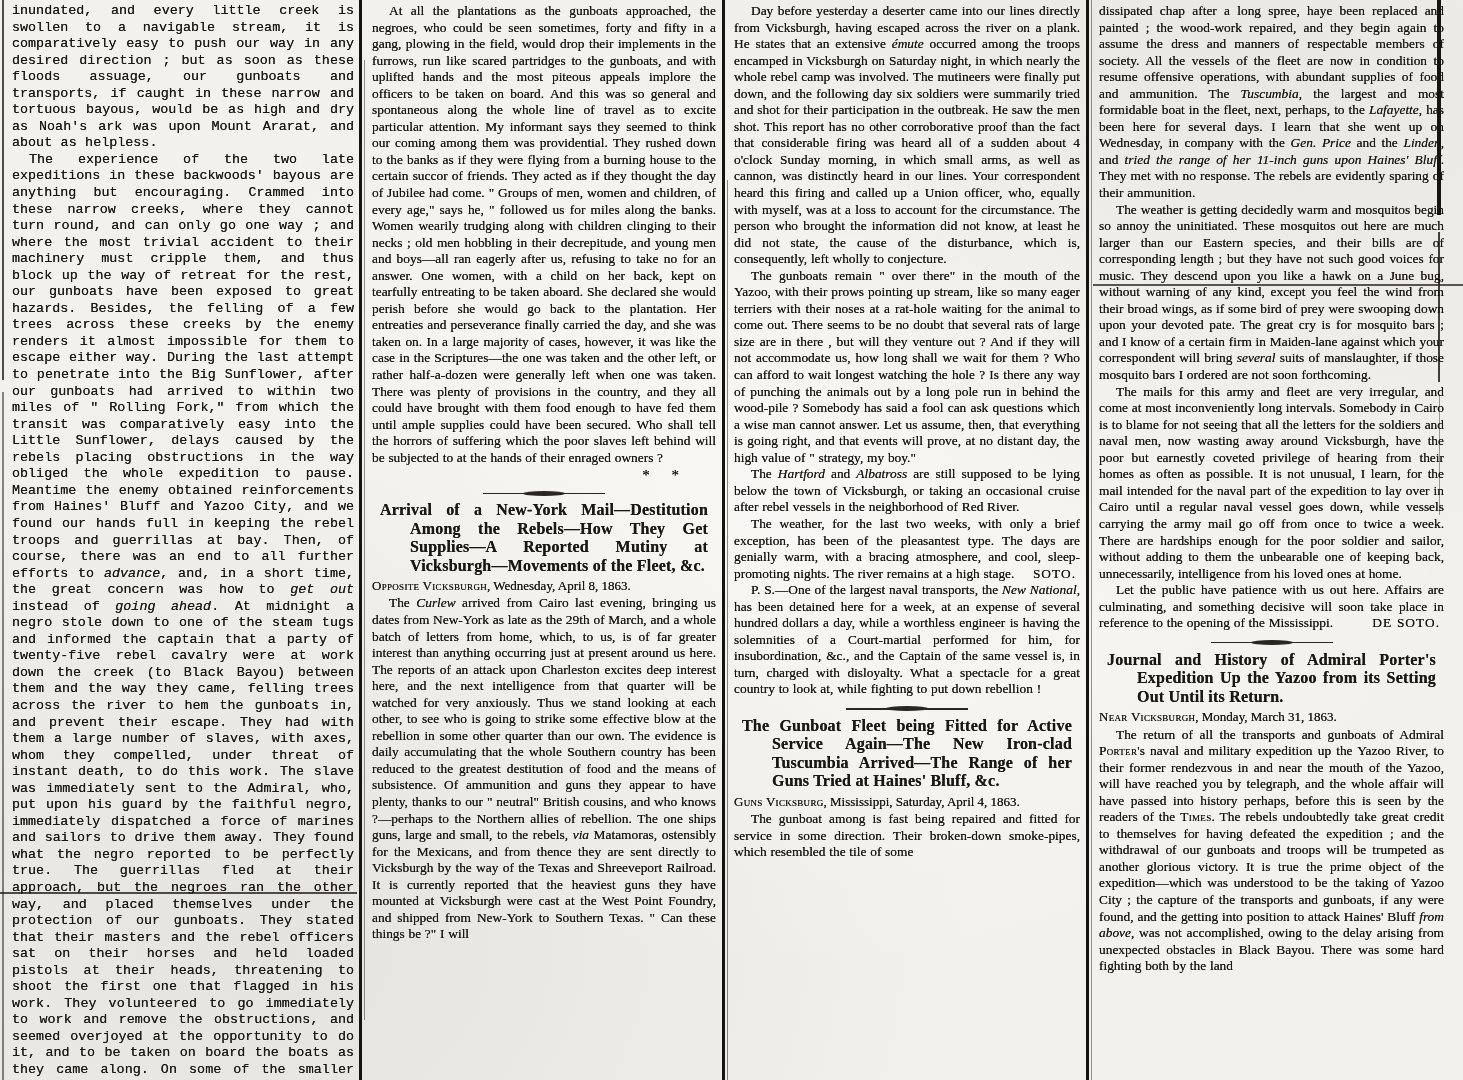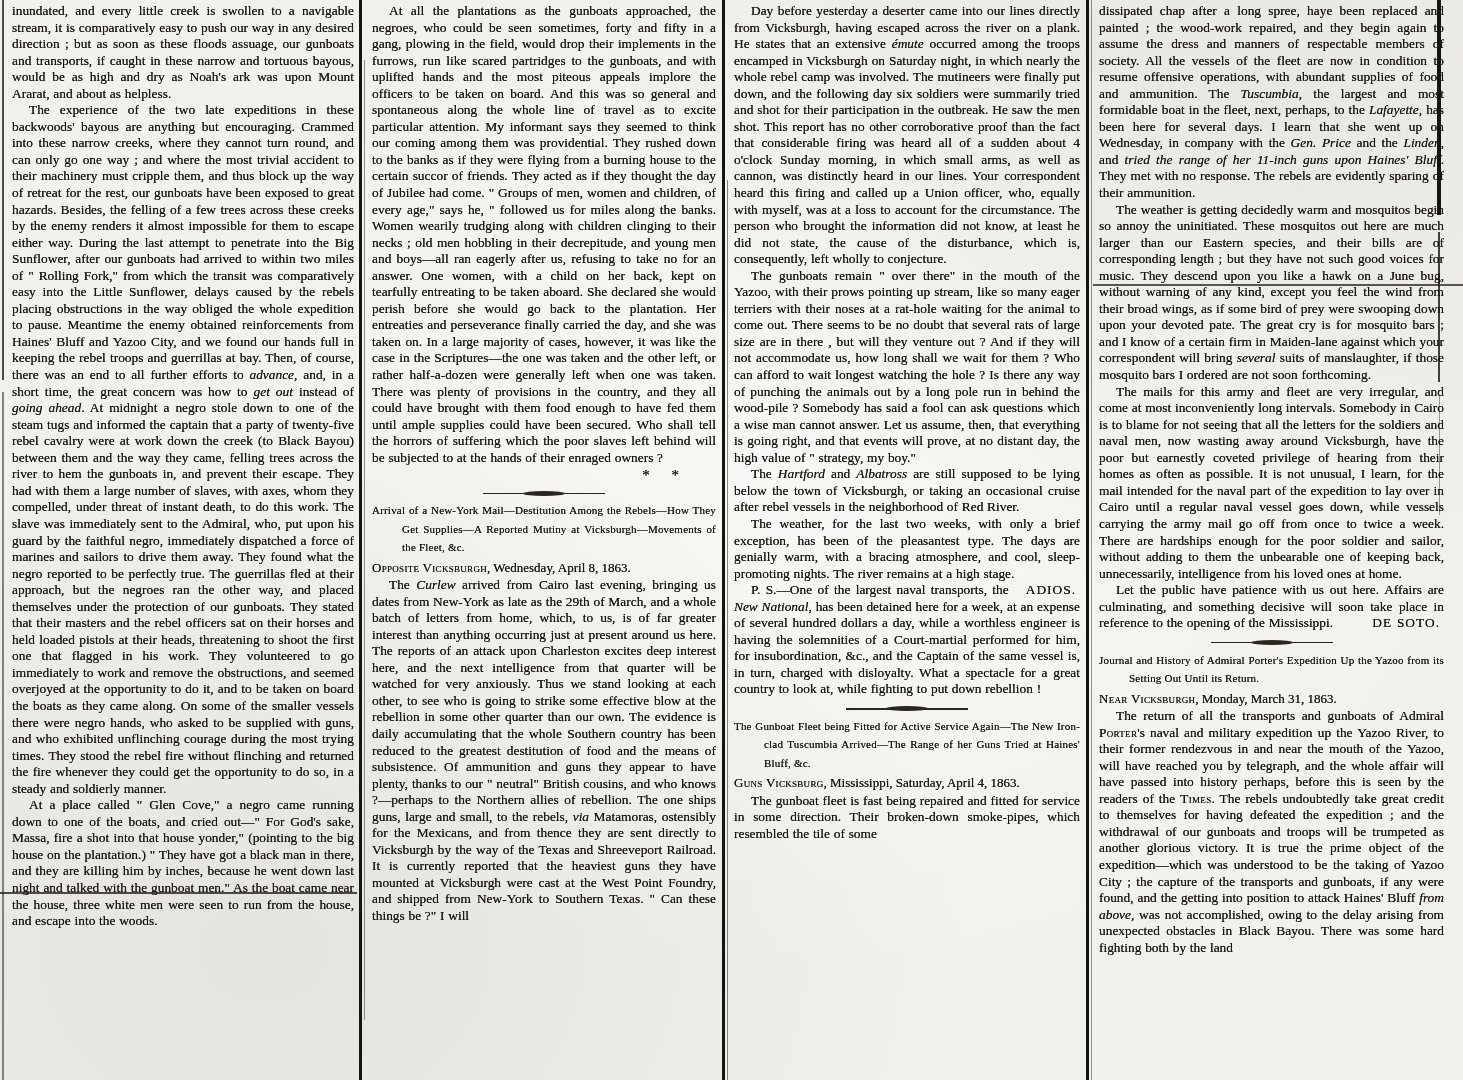--- a/index.html
+++ b/index.html
@@ -13,34 +13,34 @@
       radial-gradient(ellipse at 18% 88%, rgba(110,104,94,.10), transparent 42%),
       radial-gradient(ellipse at 86% 8%, rgba(110,104,94,.07), transparent 38%),
       radial-gradient(ellipse at 55% 45%, rgba(255,255,255,.5), transparent 60%),
       #f3f1ec;
     font-family:"Liberation Serif","DejaVu Serif",serif;
   }
   .col{
     position:absolute;top:3px;bottom:0;overflow:hidden;
     text-shadow:0 0 .5px rgba(25,20,16,.85);
   }
-  .col-1{left:12px;width:342px;}
+  .col-1{left:12px;width:342px;font-family:Liberation Mono, monospace;}
   .col-2{left:372px;width:344px;}
   .col-3{left:734px;width:346px;}
   .col-4{left:1099px;width:345px;}
   .para{
     margin:0;
     font-size:13.4px;line-height:16.55px;
     text-align:justify;text-indent:17px;
     word-spacing:.4px;
   }
   .cont{text-indent:0;}
   .headline{
-    margin:2px 0 3px;
-    font-size:11px;line-height:18.4px;font-weight:normal;
+    margin:2px 8px 3px;
+    font-size:16px;line-height:18.4px;font-weight:bold;
     padding-left:30px;text-indent:-30px;
     text-align:justify;letter-spacing:.2px;
   }
   .dateline{
     margin:0 0 1px;font-size:13px;line-height:16.5px;
     text-align:left;text-indent:0;
   }
   .sc{font-variant:small-caps;letter-spacing:.3px;}
   .sig{float:right;font-weight:normal;letter-spacing:1px;padding-right:4px;}
   .stars{
@@ -75,28 +75,28 @@
         <span class="lens"></span>
       </div>
       <h3 class="headline">Arrival of a New-York Mail—Destitution Among the Rebels—How They Get Supplies—A Reported Mutiny at Vicksburgh—Movements of the Fleet, &amp;c.</h3>
       <p class="dateline"><span class="sc">Opposite Vicksburgh</span>, Wednesday, April 8, 1863.</p>
       <p class="para">The <i>Curlew</i> arrived from Cairo last evening, bringing us dates from New-York as late as the 29th of March, and a whole batch of letters from home, which, to us, is of far greater interest than anything occurring just at present around us here. The reports of an attack upon Charleston excites deep interest here, and the next intelligence from that quarter will be watched for very anxiously. Thus we stand looking at each other, to see who is going to strike some effective blow at the rebellion in some other quarter than our own. The evidence is daily accumulating that the whole Southern country has been reduced to the greatest destitution of food and the means of subsistence. Of ammunition and guns they appear to have plenty, thanks to our " neutral" British cousins, and who knows ?—perhaps to the Northern allies of rebellion. The one ships guns, large and small, to the rebels, <i>via</i> Matamoras, ostensibly for the Mexicans, and from thence they are sent directly to Vicksburgh by the way of the Texas and Shreeveport Railroad. It is currently reported that the heaviest guns they have mounted at Vicksburgh were cast at the West Point Foundry, and shipped from New-York to Southern Texas. " Can these things be ?" I will</p>
     </div>
   <div class="col col-3">
       <p class="para">Day before yesterday a deserter came into our lines directly from Vicksburgh, having escaped across the river on a plank. He states that an extensive <i>émute</i> occurred among the troops encamped in Vicksburgh on Saturday night, in which nearly the whole rebel camp was involved. The mutineers were finally put down, and the following day six soldiers were summarily tried and shot for their participation in the outbreak. He saw the men shot. This report has no other corroborative proof than the fact that considerable firing was heard all of a sudden about 4 o'clock Sunday morning, in which small arms, as well as cannon, was distinctly heard in our lines. Your correspondent heard this firing and called up a Union officer, who, equally with myself, was at a loss to account for the circumstance. The person who brought the information did not know, at least he did not state, the cause of the disturbance, which is, consequently, left wholly to conjecture.</p>
       <p class="para">The gunboats remain " over there" in the mouth of the Yazoo, with their prows pointing up stream, like so many eager terriers with their noses at a rat-hole waiting for the animal to come out. There seems to be no doubt that several rats of large size are in there , but will they venture out ? And if they will not accommodate us, how long shall we wait for them ? Who can afford to wait longest watching the hole ? Is there any way of punching the animals out by a long pole run in behind the wood-pile ? Somebody has said a fool can ask questions which a wise man cannot answer. Let us assume, then, that everything is going right, and that events will prove, at no distant day, the high value of " strategy, my boy."</p>
       <p class="para">The <i>Hartford</i> and <i>Albatross</i> are still supposed to be lying below the town of Vicksburgh, or taking an occasional cruise after rebel vessels in the neighborhood of Red River.</p>
-      <p class="para">The weather, for the last two weeks, with only a brief exception, has been of the pleasantest type. The days are genially warm, with a bracing atmosphere, and cool, sleep-promoting nights. The river remains at a high stage. <span class="sig">ADIOS.</span></p>
+      <p class="para">The weather, for the last two weeks, with only a brief exception, has been of the pleasantest type. The days are genially warm, with a bracing atmosphere, and cool, sleep-promoting nights. The river remains at a high stage. <span class="sig">SOTO.</span></p>
       <p class="para">P. S.—One of the largest naval transports, the <i>New National</i>, has been detained here for a week, at an expense of several hundred dollars a day, while a worthless engineer is having the solemnities of a Court-martial performed for him, for insubordination, &amp;c., and the Captain of the same vessel is, in turn, charged with disloyalty. What a spectacle for a great country to look at, while fighting to put down rebellion !</p>
       <div class="swell-rule">
         <span class="lens"></span>
       </div>
       <h3 class="headline">The Gunboat Fleet being Fitted for Active Service Again—The New Iron-clad Tuscumbia Arrived—The Range of her Guns Tried at Haines' Bluff, &amp;c.</h3>
       <p class="dateline"><span class="sc">Guns Vicksburg</span>, Mississippi, Saturday, April 4, 1863.</p>
-      <p class="para">The gunboat fleet is fast being repaired and fitted for service in some direction. Their broken-down smoke-pipes, which resembled the tile of some</p>
+      <p class="para">The gunboat among is fast being repaired and fitted for service in some direction. Their broken-down smoke-pipes, which resembled the tile of some</p>
     </div>
   <div class="col col-4">
       <p class="para cont">dissipated chap after a long spree, haye been replaced and painted ; the wood-work repaired, and they begin again to assume the dress and manners of respectable members of society. All the vessels of the fleet are now in condition to resume offensive operations, with abundant supplies of food and ammunition. The <i>Tuscumbia</i>, the largest and most formidable boat in the fleet, next, perhaps, to the <i>Lafayette</i>, has been here for several days. I learn that she went up on Wednesday, in company with the <i>Gen. Price</i> and the <i>Linden</i>, and <i>tried the range of her 11-inch guns upon Haines' Bluff</i>. They met with no response. The rebels are evidently sparing of their ammunition.</p>
       <p class="para">The weather is getting decidedly warm and mosquitos begin so annoy the uninitiated. These mosquitos out here are much larger than our Eastern species, and their bills are of corresponding length ; but they have not such good voices for music. They descend upon you like a hawk on a June bug, without warning of any kind, except you feel the wind from their broad wings, as if some bird of prey were swooping down upon your devoted pate. The great cry is for mosquito bars ; and I know of a certain firm in Maiden-lane against which your correspondent will bring <i>several</i> suits of manslaughter, if those mosquito bars I ordered are not soon forthcoming.</p>
       <p class="para">The mails for this army and fleet are very irregular, and come at most inconveniently long intervals. Somebody in Cairo is to blame for not seeing that all the letters for the soldiers and naval men, now wasting away around Vicksburgh, have the poor but earnestly coveted privilege of hearing from their homes as often as possible. It is not unusual, I learn, for the mail intended for the naval part of the expedition to lay over in Cairo until a regular naval vessel goes down, while vessels carrying the army mail go off from once to twice a week. There are hardships enough for the poor soldier and sailor, without adding to them the unbearable one of keeping back, unnecessarily, intelligence from his loved ones at home.</p>
       <p class="para">Let the public have patience with us out here. Affairs are culminating, and something decisive will soon take place in reference to the opening of the Mississippi. <span class="sig">DE SOTO.</span></p>
       <div class="swell-rule">
         <span class="lens"></span>
       </div>
       <h3 class="headline">Journal and History of Admiral Porter's Expedition Up the Yazoo from its Setting Out Until its Return.</h3>

